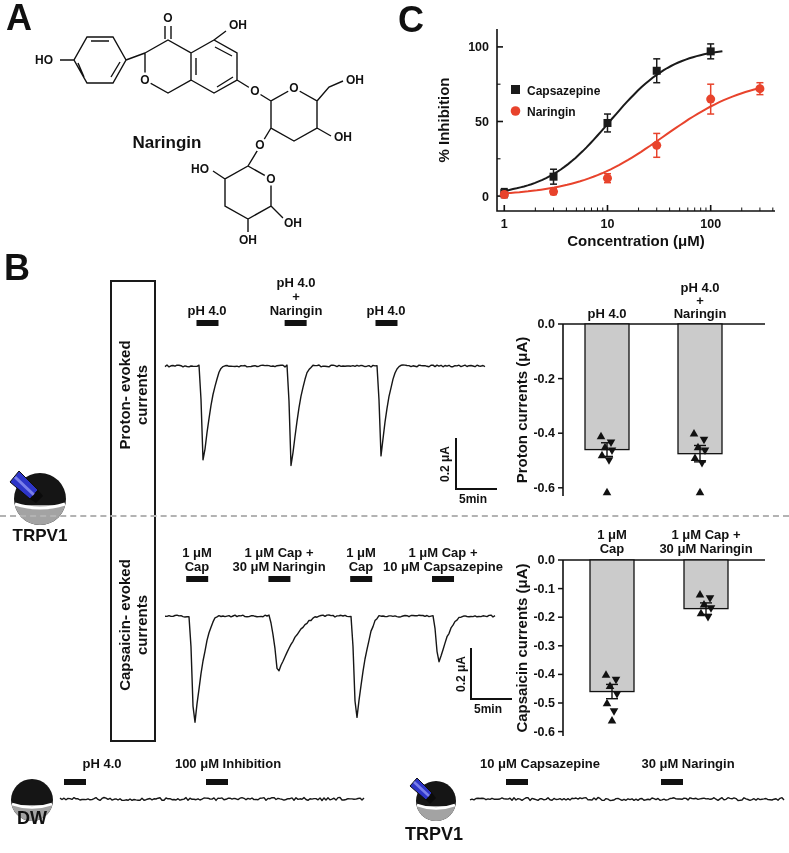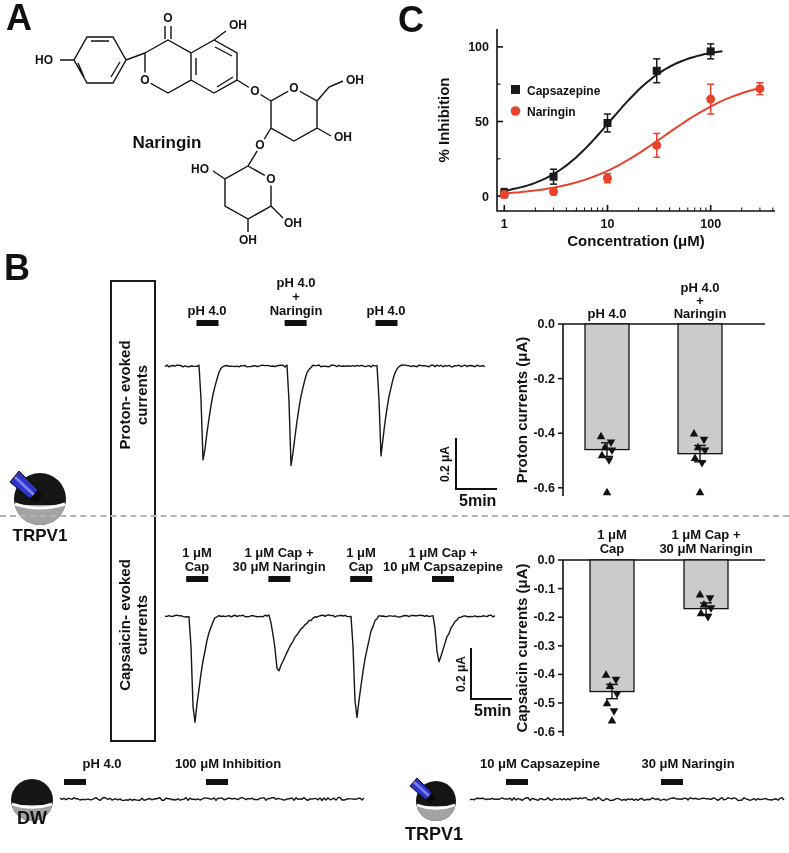--- a/index.html
+++ b/index.html
@@ -18,21 +18,21 @@
   .trace-group{position:absolute}
   .app{position:absolute;top:0;height:50px;display:flex;flex-direction:column;justify-content:flex-end;align-items:center;transform:translateX(-50%)}
   .app .line{font-weight:bold;font-size:13px;line-height:14px;white-space:nowrap;text-align:center}
   .app .bar{width:22px;height:6px;background:#111;margin-top:2px}
   .vbox{position:absolute;left:110px;top:280px;width:46px;height:462px;border:2px solid #1a1a1a;background:#fff}
   .vlab{position:absolute;left:110px;width:46px;display:flex;align-items:center;justify-content:center}
   .vlab-inner{transform:rotate(-90deg);text-align:center;white-space:nowrap;font-weight:bold;font-size:15px;line-height:17px}
   .sv{position:absolute;width:2px;background:#111}
   .sh{position:absolute;height:2px;background:#111}
   .svlab{position:absolute;width:50px;text-align:center;transform:rotate(-90deg);font-weight:bold;font-size:12px;white-space:nowrap}
-  .shlab{position:absolute;font-weight:bold;font-size:16px;white-space:nowrap}
+  .shlab{position:absolute;font-weight:bold;font-size:12px;white-space:nowrap}
   .dash{position:absolute;left:0;top:515px;width:789px;border-top:2px dashed #b3b3b3}
   .bapp{position:absolute;transform:translateX(-50%);font-weight:bold;font-size:13px;white-space:nowrap}
   .bbar{position:absolute;width:22px;height:6px;background:#111}
   .cell-label{position:absolute;font-weight:bold;font-size:18px;transform:translateX(-50%);white-space:nowrap}
 </style>
 </head>
 <body>
 
 <div class="page">
 

